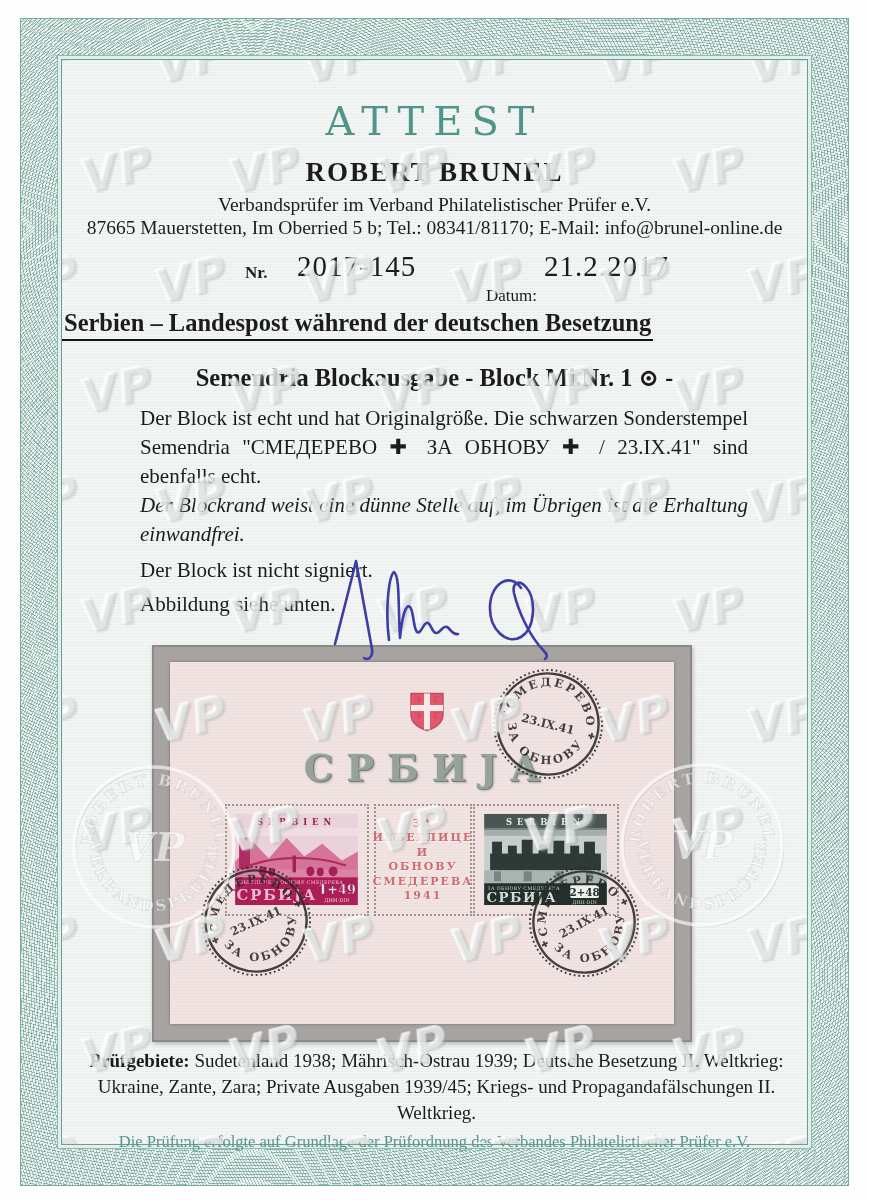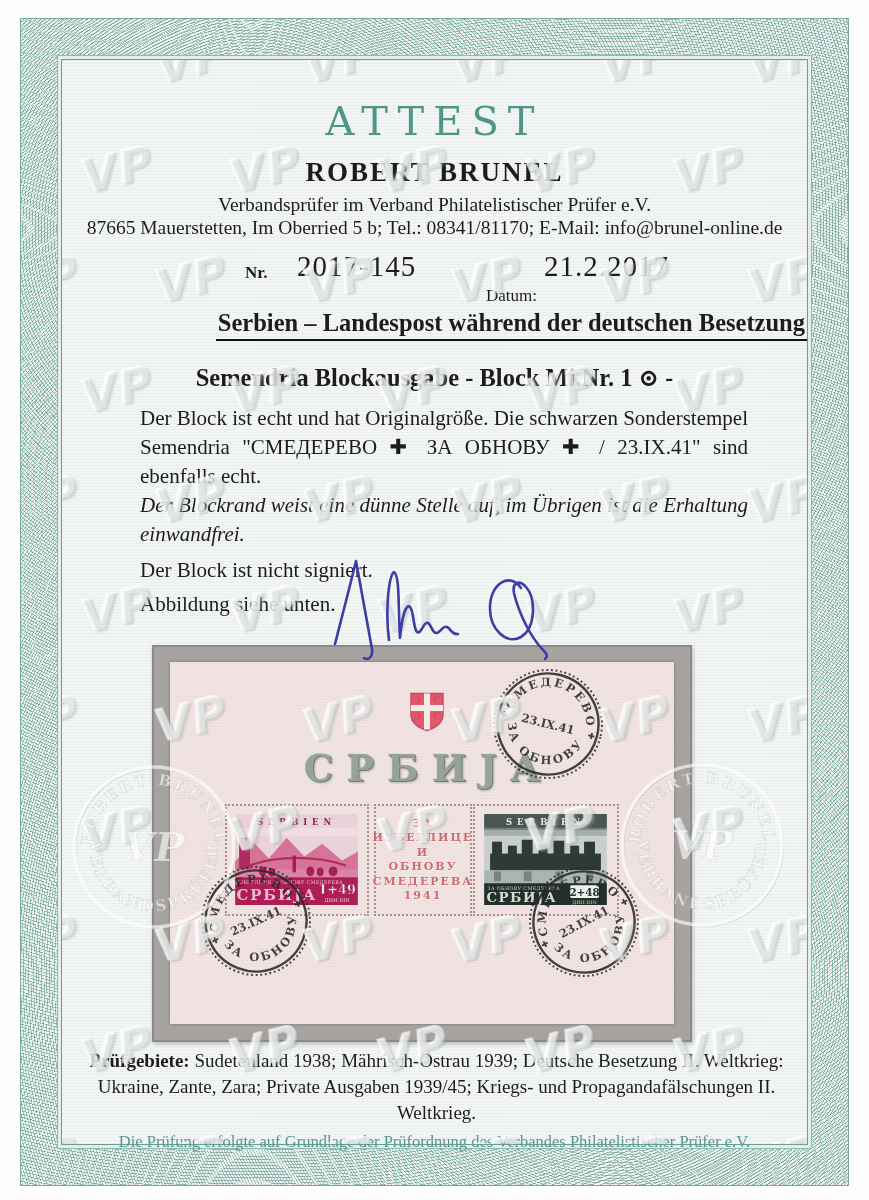--- a/index.html
+++ b/index.html
@@ -26,21 +26,21 @@
     font-size:40px;letter-spacing:9px;color:#4f958a;font-family:"DejaVu Serif","Liberation Serif",serif;z-index:10;}
   .name{position:absolute;top:97px;left:0;right:0;text-align:center;font-size:27px;font-weight:bold;letter-spacing:2px;z-index:10;}
   .hline{position:absolute;left:0;right:0;text-align:center;font-size:19.5px;z-index:10;}
   .role{top:134px;} .contact{top:157px;}
   .nrrow{position:absolute;top:190px;left:0;right:0;height:42px;z-index:10;}
   .nr-label{position:absolute;left:183px;top:13px;font-size:17px;font-weight:bold;}
   .nr-value{position:absolute;left:235px;top:0;font-size:29px;letter-spacing:1px;}
   .datum-label{position:absolute;left:424px;top:13px;font-size:17px;font-weight:normal;margin-top:23px;}
   .datum-value{position:absolute;left:482px;top:0;font-size:29px;letter-spacing:1px;}
   
-  .heading-wrap{position:absolute;top:249px;left:0;right:0;text-align:right;z-index:10;}
+  .heading-wrap{position:absolute;top:249px;left:0;right:0;text-align:left;z-index:10;}
   .heading{display:inline-block;font-size:24.5px;font-weight:bold;border-bottom:2.5px solid #141414;padding:0 2px 2px 2px;}
   .subheading{position:absolute;top:303px;left:0;right:0;text-align:center;font-size:24.5px;font-weight:bold;z-index:10;}
   
   .para{position:absolute;left:78px;width:608px;font-size:21px;line-height:29px;text-align:justify;z-index:10;
         font-family:"Liberation Serif","DejaVu Sans",serif;}
   .p1{top:344px;} .p2{top:431px;font-style:italic;} .p3{top:496px;text-align:left;} .p4{top:530px;text-align:left;}
   
   .signature{position:absolute;left:263px;top:490px;width:228px;height:124px;z-index:45;}
   
   .photo{position:absolute;left:90px;top:585px;width:540px;height:397px;background:#a7a3a1;z-index:10;

